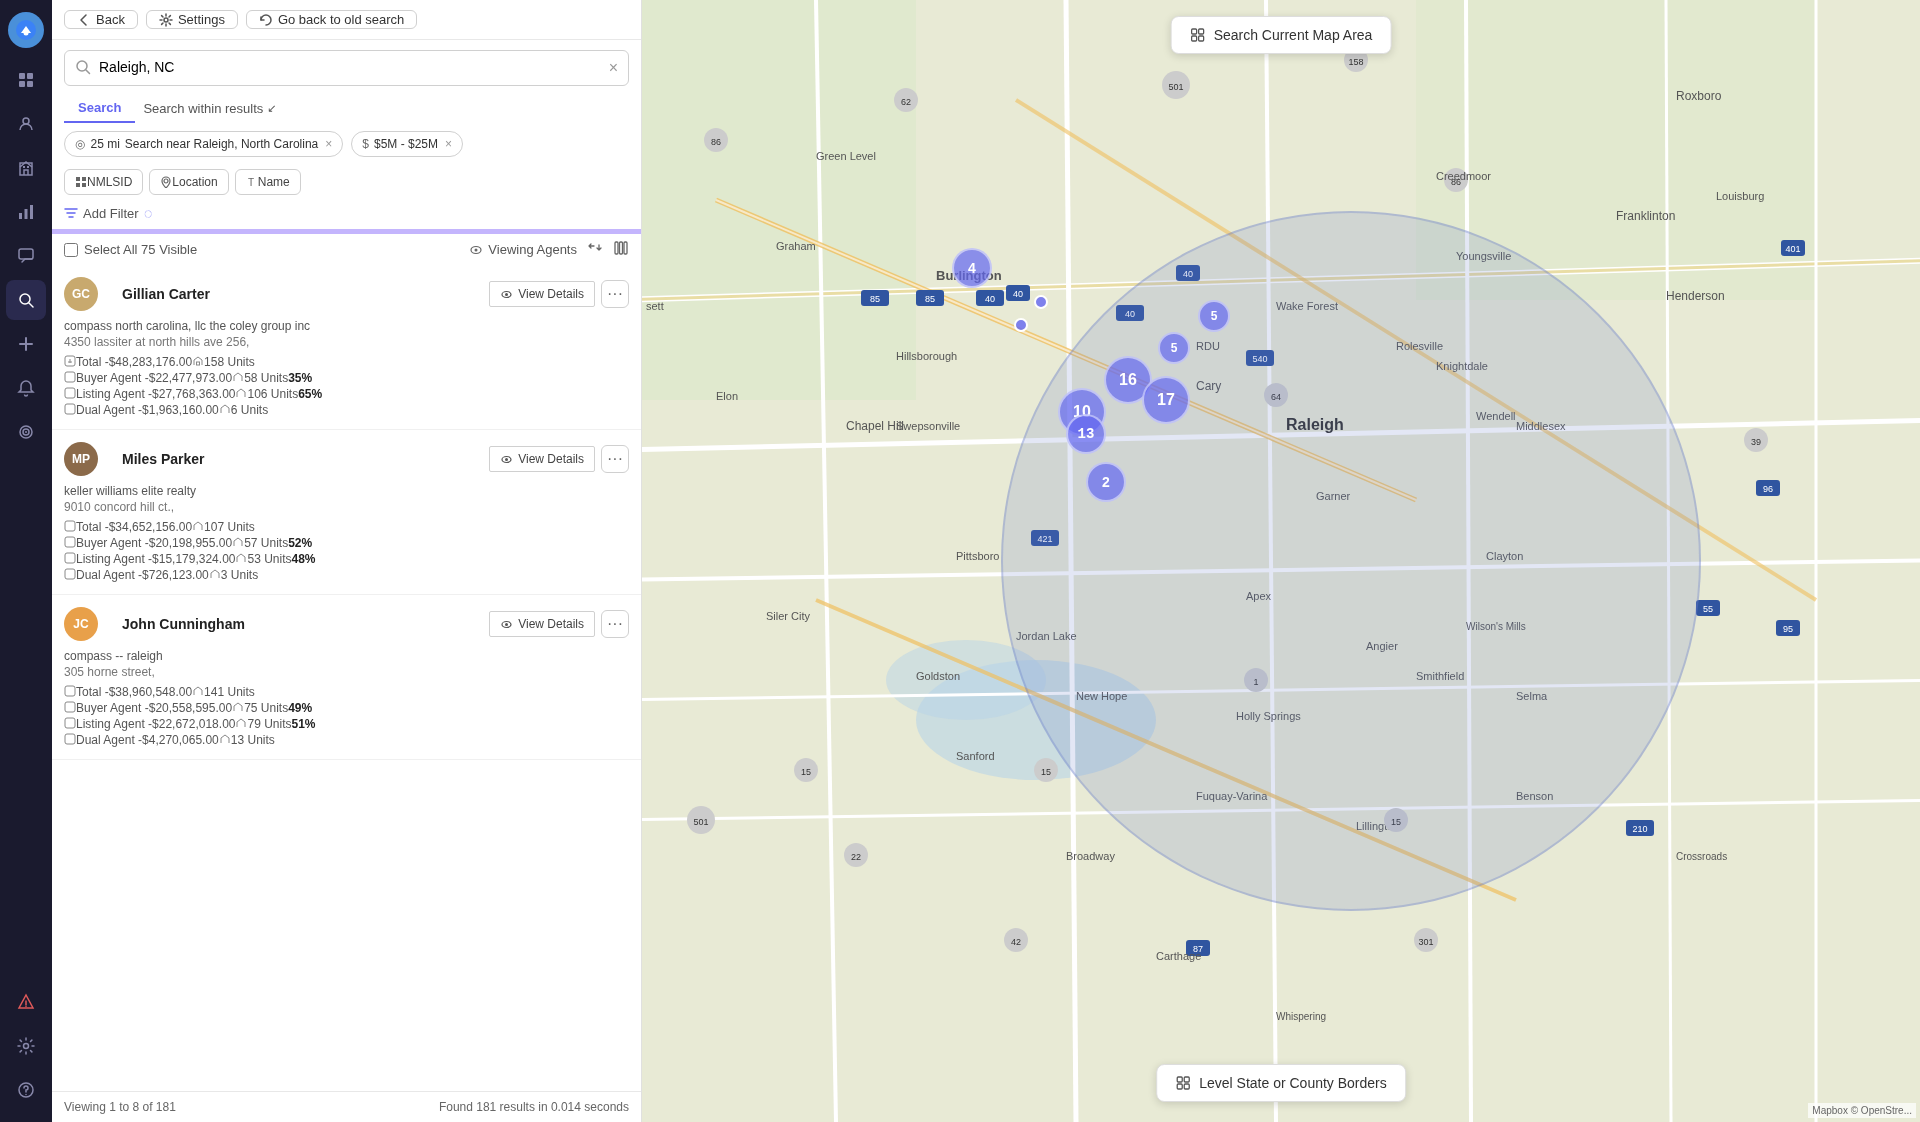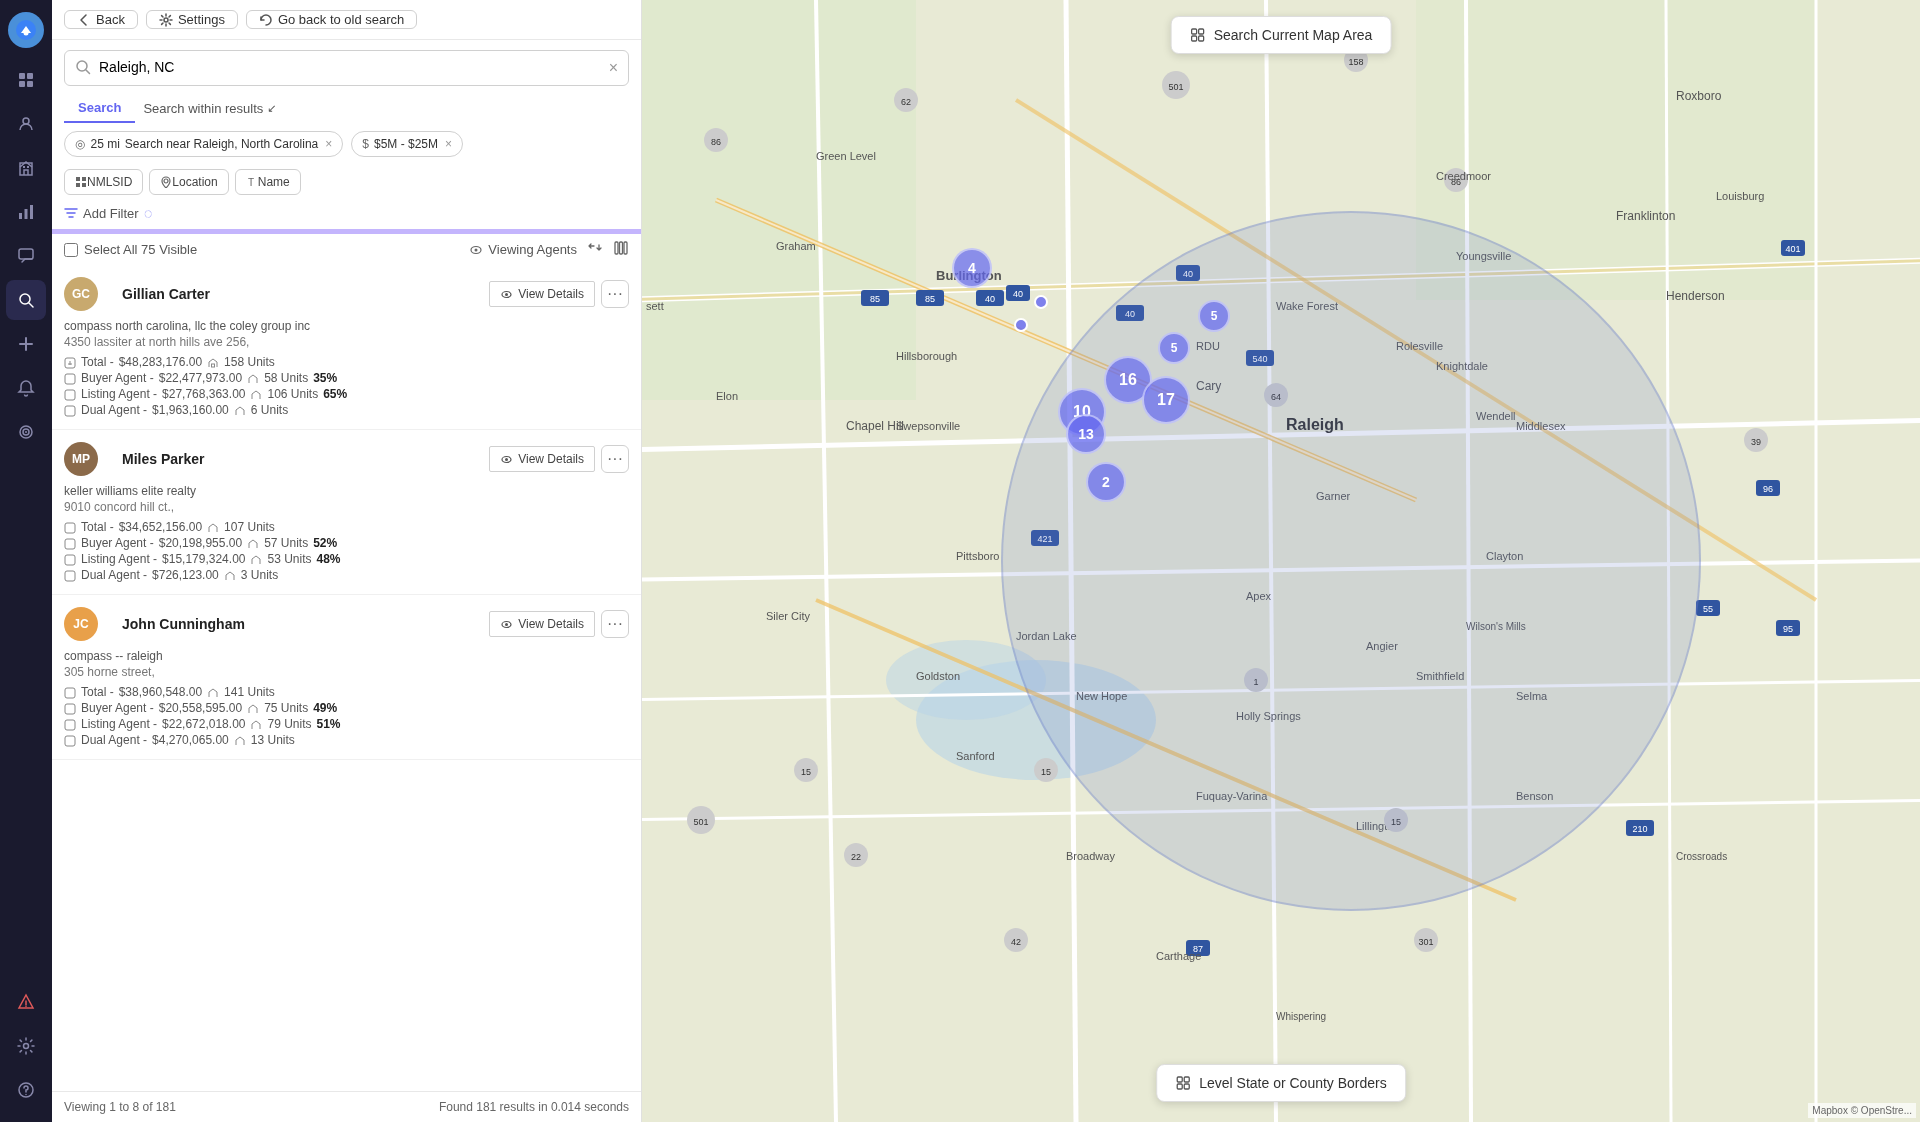--- a/index.html
+++ b/index.html
@@ -174,21 +174,21 @@
     }
     .more-btn {
       width: 28px; height: 28px; border-radius: 6px;
       border: 1px solid #d0d0d0; background: #fff;
       display: flex; align-items: center; justify-content: center;
       cursor: pointer; color: #666; font-size: 16px;
     }
     .agent-company { font-size: 12px; color: #555; margin-bottom: 2px; }
     .agent-address { font-size: 12px; color: #777; margin-bottom: 6px; }
     .agent-stats { display: flex; flex-direction: column; gap: 2px; }
-    .stat-row { display: flex; align-items: flex-end; gap: 5px; font-size: 12px; color: #555; }
+    .stat-row { display: flex; align-items: flex-start; font-size: 12px; color: #555; }
     .stat-row .bold { font-weight: 700; color: #222; }
 
     
     .status-bar {
       padding: 8px 12px;
       border-top: 1px solid #e8e8e8;
       display: flex; justify-content: space-between;
       font-size: 12px; color: #666;
     }
 
@@ -867,21 +867,21 @@
   <div class="map-search-circle"></div>
 
   <div class="map-cluster" style="left:310px;top:248px;">4</div>
   <div class="map-single" style="left:392px;top:295px;"></div>
   <div class="map-single" style="left:372px;top:318px;"></div>
   <div class="map-cluster small" style="left:556px;top:300px;">5</div>
   <div class="map-cluster small" style="left:516px;top:332px;">5</div>
   <div class="map-cluster large" style="left:462px;top:356px;">16</div>
   <div class="map-cluster large" style="left:500px;top:376px;">17</div>
   <div class="map-cluster large" style="left:416px;top:388px;">10</div>
-  <div class="map-cluster" style="left:424px;top:414px;">13</div>
+  <div class="map-cluster" style="left:424px;top:414px;font-family:Liberation Mono, monospace;">13</div>
   <div class="map-cluster" style="left:444px;top:462px;">2</div>
 
   <button class="map-top-btn">
     <svg width="16" height="16" viewBox="0 0 16 16" fill="none">
         <rect x="2" y="2" width="5" height="5" rx="1" stroke="#555" stroke-width="1.3"></rect>
         <rect x="9" y="2" width="5" height="5" rx="1" stroke="#555" stroke-width="1.3"></rect>
         <rect x="2" y="9" width="5" height="5" rx="1" stroke="#555" stroke-width="1.3"></rect>
         <rect x="9" y="9" width="5" height="5" rx="1" stroke="#555" stroke-width="1.3"></rect>
       </svg>
     <span>Search Current Map Area</span>

